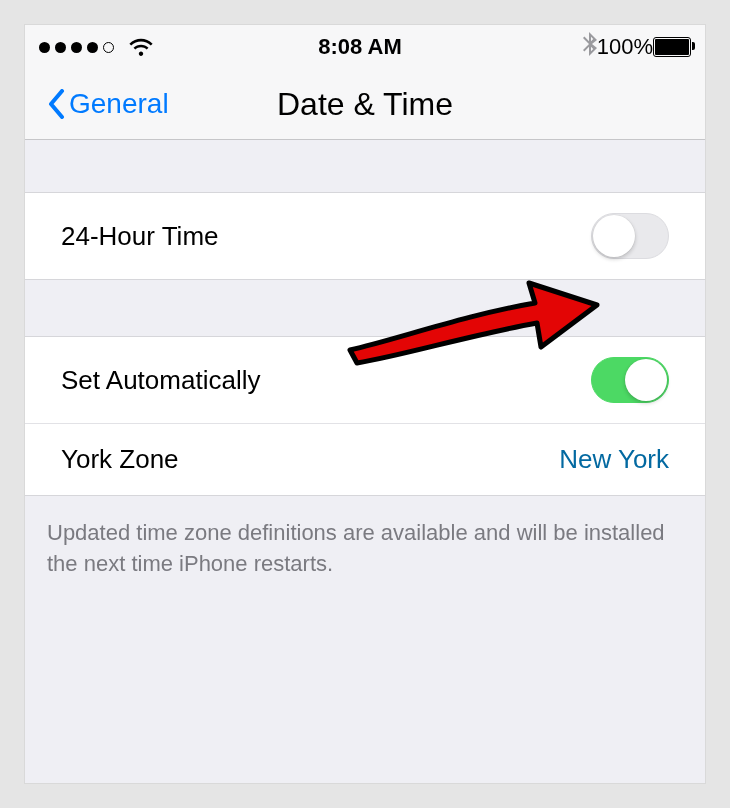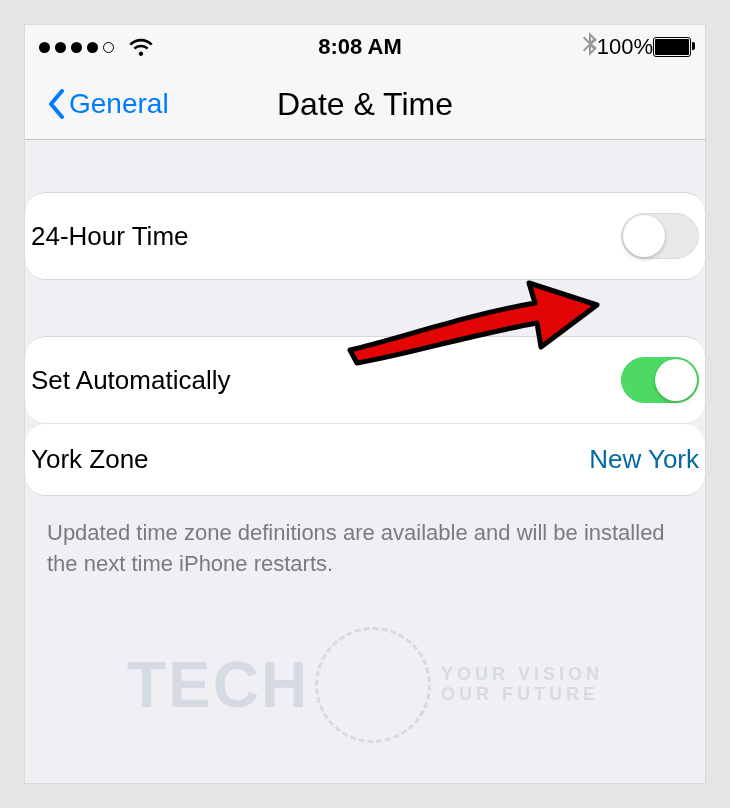--- a/index.html
+++ b/index.html
@@ -48,23 +48,23 @@
   .back{display:flex;align-items:center;gap:4px;color:#007aff;font-size:28px}
   .back svg{display:block}
   .nav-title{position:absolute;left:0;right:0;text-align:center;font-size:32px;font-weight:400;color:#000;pointer-events:none}
   
   .group{margin-top:52px}
   .group.second{margin-top:56px}
   .cell{
     background:#fff;
     border-top:1px solid #d6d6da;
     border-bottom:1px solid #d6d6da;
-    padding:20px 6px;
+    padding:20px 36px;
     display:flex;align-items:center;justify-content:space-between;
-    font-size:26px;color:#000;border-radius:21px;
+    font-size:26px;color:#000;
   }
   .group .cell + .cell{border-top:none}
   .group .cell:not(:last-child){border-bottom:1px solid #e2e2e6}
   .cell .value{color:#0369a1;font-size:26px}
   
   .toggle{
     width:78px;height:46px;border-radius:23px;
     background:#e9e9ec;
     border:1px solid #dcdce0;
     position:relative;box-sizing:border-box;
@@ -163,26 +163,18 @@
         </span>
     </div>
     <div class="cell">
       <span>York Zone</span>
       <span class="value">New York</span>
     </div>
   </div>
 
   <div class="footer">Updated time zone definitions are available and will be installed the next time iPhone restarts.</div>
 
-  <div class="wm">
-    <span>TECH</span>
-    <span class="globe"></span>
-    <span class="txtwrap">
-      <small>YOUR VISION</small>
-      <small>OUR FUTURE</small>
-    </span>
-  </div>
 
   <svg class="arrow-overlay" width="280" height="120" viewBox="0 0 280 120">
     <path d="M15 95 C 60 85, 130 60, 200 48 L194 28 L262 50 L206 92 L202 68 C 135 80, 70 100, 22 108 Z" fill="#e30505" stroke="#000" stroke-width="5" stroke-linejoin="round"></path>
   </svg>
 
 </div>
 
 </body></html>

